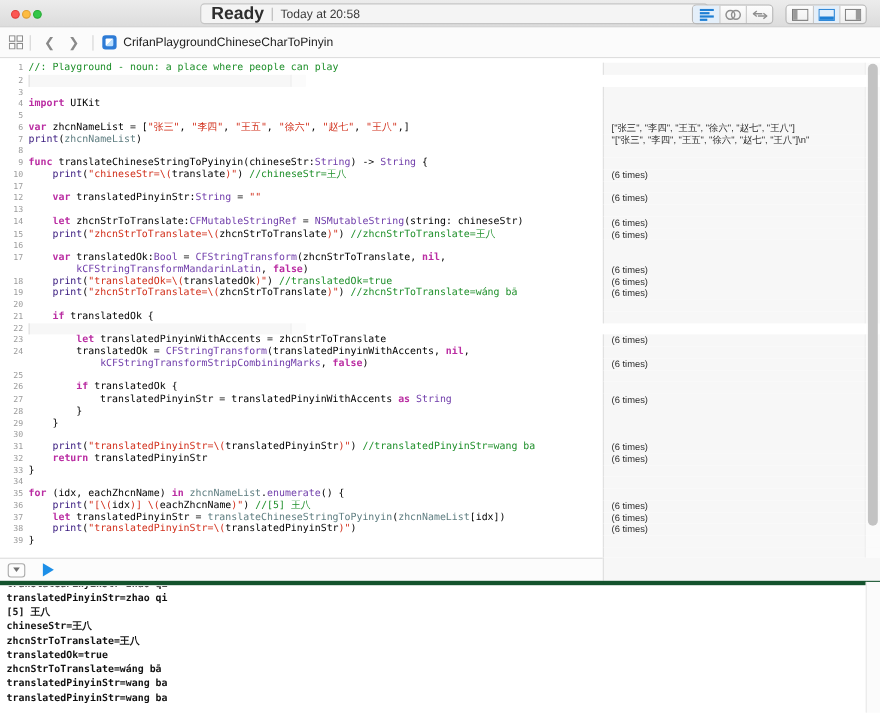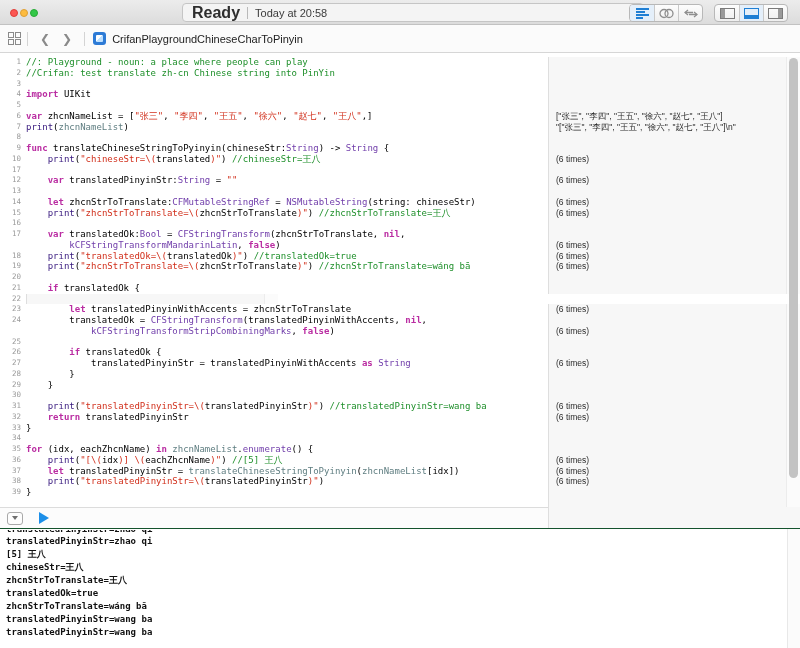--- a/index.html
+++ b/index.html
@@ -71,21 +71,21 @@
   #debugbar .right { flex:1; background:#F7F7F7; border-left:1px solid #DEDEDE; }
   #console-toggle { width:16px; height:13px; border:1px solid #A9A9A9; border-radius:3px;
                     margin-left:7px; background:#FDFDFD; display:flex; align-items:center; justify-content:center; }
   #console-toggle .tri { width:0; height:0; border-left:3.5px solid transparent;
                     border-right:3.5px solid transparent; border-top:4px solid #6F6F6F; }
   #run-button { width:0; height:0; border-top:6px solid transparent; border-bottom:6px solid transparent;
                 border-left:10px solid #1D8FE8; margin-left:16px; }
 
   
   #console { position:absolute; left:0; top:528px; width:800px; height:120px;
-             background:#fff; border-top:1px solid #14532d; padding:1px 0 0 6px; }
+             background:#fff; border-top:4px solid #14532d; padding:1px 0 0 6px; }
   .console-line { font-family:"DejaVu Sans Mono", monospace; font-weight:bold;
                   font-size:9px; line-height:13px; color:#111; white-space:pre; }
   #console-clip { height:5px; overflow:hidden; }
   #console-clip .console-line { margin-top:-7px; }
   #console-scroll { position:absolute; right:0; top:529px; width:13px; height:119px;
                     background:#FBFBFB; border-left:1px solid #E8E8E8; }
 
   .icon-svg { display:block; }
 </style>
 </head>
@@ -166,21 +166,20 @@
   </div>
 
   <div id="editor">
     <div style="display:contents;"><div class="code-row">
           <div class="gutter">1</div>
           <div class="codecell"><span class="tk-c">//: Playground - noun: a place where people can play</span></div>
           <div class="resultcell"></div>
           <div class="scrollpad"></div>
         </div><div class="code-row">
           <div class="gutter">2</div>
-          <div class="codecell"><span class="tk-c">//Crifan: test translate zh-cn Chinese string into PinYin</span></div>
           <div class="resultcell"></div>
           <div class="scrollpad"></div>
         </div><div class="code-row">
           <div class="gutter">3</div>
           <div class="codecell"></div>
           <div class="resultcell"></div>
           <div class="scrollpad"></div>
         </div><div class="code-row">
           <div class="gutter">4</div>
           <div class="codecell"><span class="tk-k">import</span><span class="tk-n"> UIKit</span></div>
@@ -206,21 +205,21 @@
           <div class="codecell"></div>
           <div class="resultcell"></div>
           <div class="scrollpad"></div>
         </div><div class="code-row">
           <div class="gutter">9</div>
           <div class="codecell"><span class="tk-k">func</span><span class="tk-n"> translateChineseStringToPyinyin(chineseStr:</span><span class="tk-t">String</span><span class="tk-n">) -&gt; </span><span class="tk-t">String</span><span class="tk-n"> {</span></div>
           <div class="resultcell"></div>
           <div class="scrollpad"></div>
         </div><div class="code-row">
           <div class="gutter">10</div>
-          <div class="codecell"><span class="tk-n">    </span><span class="tk-p">print</span><span class="tk-n">(</span><span class="tk-s">"chineseStr=\(</span><span class="tk-n">translated</span><span class="tk-s">)"</span><span class="tk-n">) </span><span class="tk-c">//chineseStr=王八</span></div>
+          <div class="codecell"><span class="tk-n">    </span><span class="tk-p">print</span><span class="tk-n">(</span><span class="tk-s">"chineseStr=\(</span><span class="tk-n">translate</span><span class="tk-s">)"</span><span class="tk-n">) </span><span class="tk-c">//chineseStr=王八</span></div>
           <div class="resultcell">(6 times)</div>
           <div class="scrollpad"></div>
         </div><div class="code-row">
           <div class="gutter">17</div>
           <div class="codecell"></div>
           <div class="resultcell"></div>
           <div class="scrollpad"></div>
         </div><div class="code-row">
           <div class="gutter">12</div>
           <div class="codecell"><span class="tk-n">    </span><span class="tk-k">var</span><span class="tk-n"> translatedPinyinStr:</span><span class="tk-t">String</span><span class="tk-n"> = </span><span class="tk-s">""</span></div>

